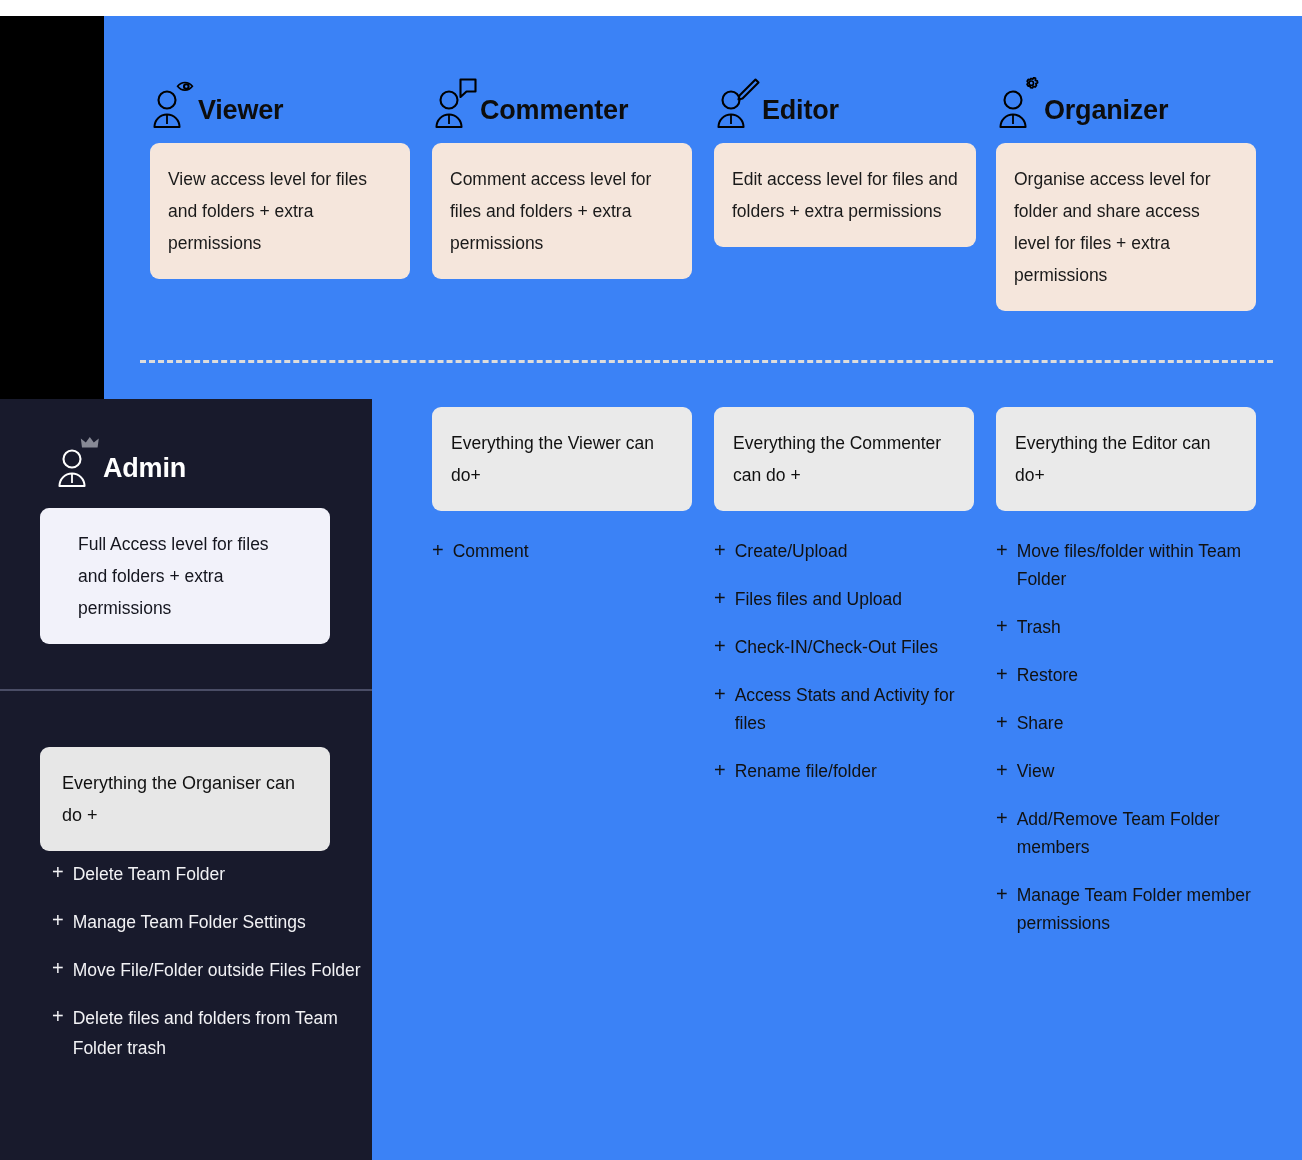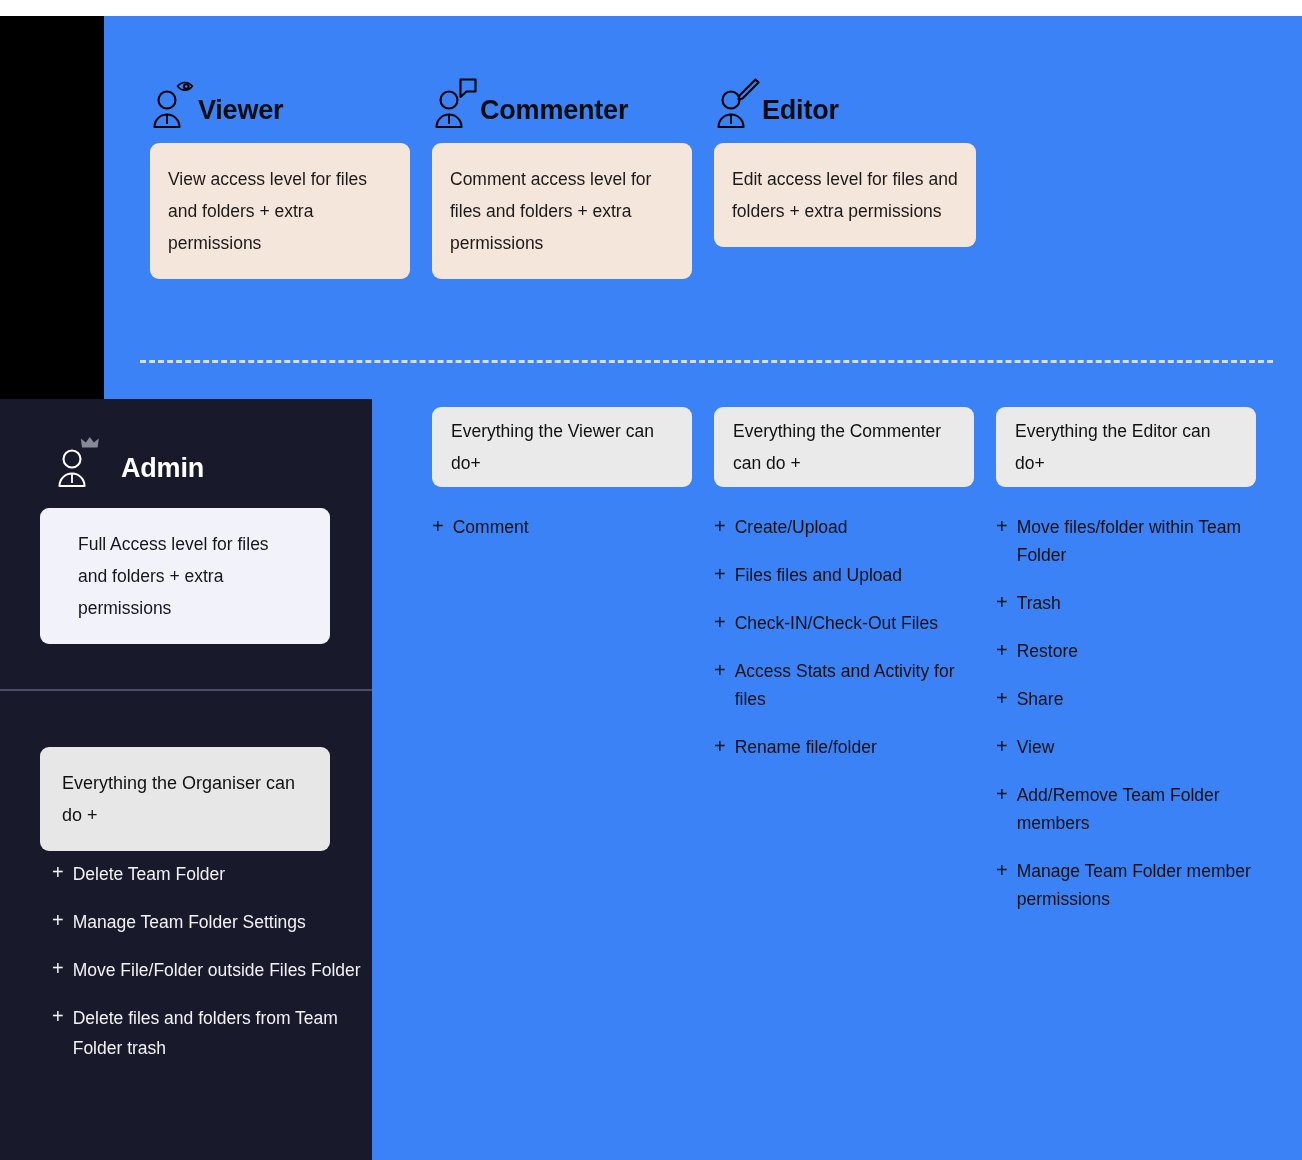--- a/index.html
+++ b/index.html
@@ -95,21 +95,21 @@
     position: absolute;
     top: 391px;
   }
   .perm-col.p0 { left: 432px; width: 260px; }
   .perm-col.p1 { left: 714px; width: 260px; }
   .perm-col.p2 { left: 996px; width: 260px; }
 
   .perm-banner {
     background: #eaeaea;
     border-radius: 9px;
-    padding: 8px 19px;
+    padding: 20px 19px;
     font-size: 17.5px;
     line-height: 32px;
     color: #111111;
   }
   .perm-list {
     margin-top: 26px;
     list-style: none;
   }
   .perm-item {
     display: flex;
@@ -134,21 +134,21 @@
     position: absolute;
     left: 0; top: 383px;
     width: 372px; height: 777px;
     padding: 0;
   }
   .admin-head {
     position: absolute;
     left: 55px; top: 33px;
     display: flex;
     align-items: flex-end;
-    gap: 20px;
+    gap: 2px;
     height: 56px;
   }
   .admin-icon {
     width: 46px; height: 52px;
     flex: 0 0 46px;
     display: block;
   }
   .admin-title {
     font-size: 27px;
     font-weight: 600;
@@ -242,20 +242,37 @@
             <path d="M4.5 50c0-7 5.6-12.5 12.5-12.5S29.5 43 29.5 50z" stroke-linejoin="round"></path>
             <line x1="17" y1="37.5" x2="17" y2="47" stroke-width="1.8"></line>
             <path d="M41.5 2.5l3 3-16 16-4 1 1-4z" stroke-linejoin="round"></path>
           </svg>
         </span>
         <span class="role-title">Editor</span>
       </div>
       <div class="role-desc">Edit access level for files and folders + extra permissions</div>
     </div>
 
+    <div class="role-col c3">
+      <div class="role-head">
+        <span class="role-icon">
+          <svg viewBox="0 0 46 52" width="46" height="52" fill="none" stroke="#000" stroke-width="2.1">
+            <circle cx="17" cy="23" r="8.5"></circle>
+            <path d="M4.5 50c0-7 5.6-12.5 12.5-12.5S29.5 43 29.5 50z" stroke-linejoin="round"></path>
+            <line x1="17" y1="37.5" x2="17" y2="47" stroke-width="1.8"></line>
+            <g transform="translate(26,0)">
+              <path d="M9 1.5l1.9.6.9-1.7 1.7 1-0.2 1.9 1.9.5.4 1.9-1.7.9.5 1.9-1.2 1.5-1.8-.7-1 1.6-1.9-.3-.5-1.8-1.9.2-1-1.7 1.2-1.5-1.1-1.6 1-1.7 1.9.3z" stroke-width="1.8" stroke-linejoin="round"></path>
+              <circle cx="9.3" cy="6.2" r="2.2" stroke-width="1.7"></circle>
+            </g>
+          </svg>
+        </span>
+        <span class="role-title">Organizer</span>
+      </div>
+      <div class="role-desc">Organise access level for folder and share access level for files + extra permissions</div>
+    </div>
   </div>
 
   <div class="perm-col p0">
     <div class="perm-banner">Everything the Viewer can do+</div>
     <ul class="perm-list">
       <li class="perm-item">
         <span class="plus">+</span>
         <span class="txt">Comment</span>
       </li>
     </ul>

